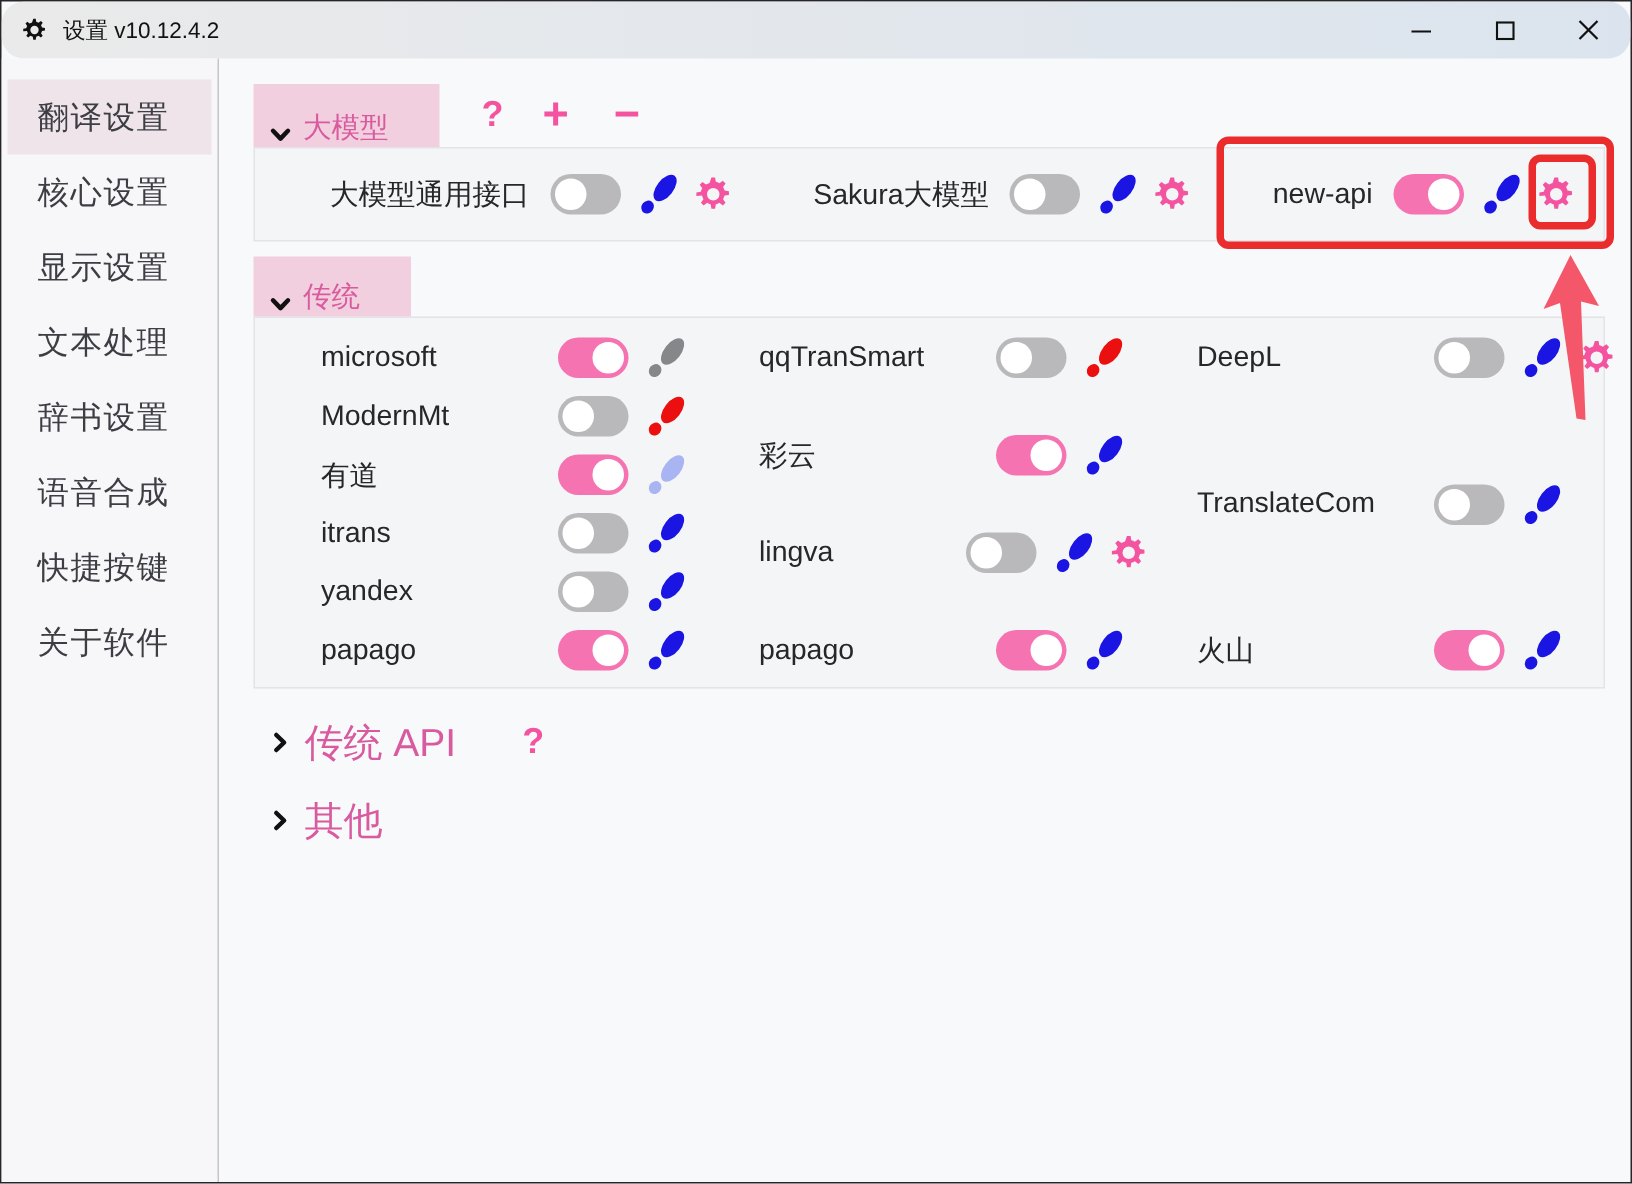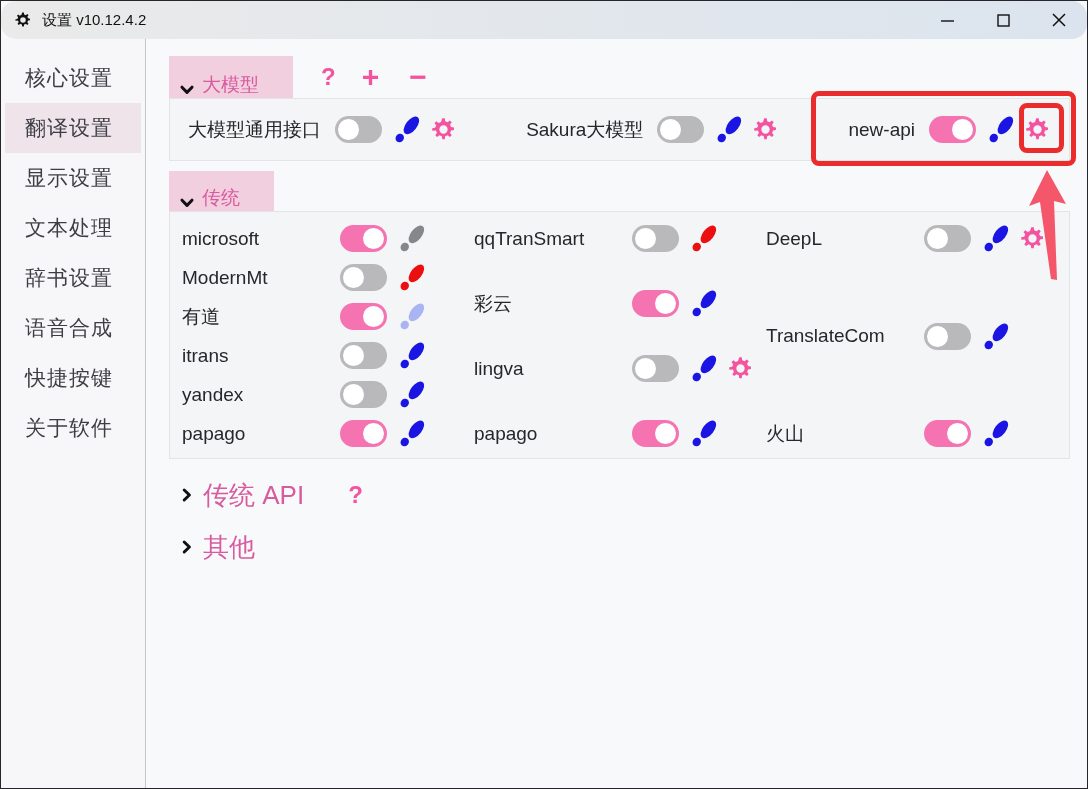--- a/index.html
+++ b/index.html
@@ -81,21 +81,21 @@
     margin-top: 0;
     padding: 13px 12px 12px 12px;
     display: grid;
     grid-template-columns: 292px 292px 1fr;
   }
   .grid-col { display: flex; flex-direction: column; gap: 12px; justify-content: space-between; }
   .spacer10 { height: 10px; }
   .spacer20 { height: 22px; }
   .spacer24 { height: 24px; }
   
-  .svc { display: flex; align-items: center; height: 27px; }
+  .svc { display: flex; align-items: center; height: 27px; margin-left: 32px; }
   .svc .svc-label { font-size: 19px; color: #27272b; margin-right: 14px; white-space: nowrap; }
   .grid-col .svc .svc-label { width: 158px; margin-right: 0; }
   .toggle {
     position: relative; width: 47px; height: 27px; border-radius: 14px;
     background: var(--toggle-off); flex: none; cursor: pointer;
   }
   .toggle .knob {
     position: absolute; top: 3px; left: 3px;
     width: 21px; height: 21px; border-radius: 50%; background: #fff;
   }
@@ -133,22 +133,22 @@
       <div class="win-btn">
         <svg width="16" height="16" viewBox="0 0 16 16">
             <path d="M2 2 L14 14 M14 2 L2 14" stroke="#111" stroke-width="1.5"></path>
           </svg>
       </div>
     </div>
   </div>
 
   <div class="main">
     <aside class="sidebar" id="sidebar">
+        <div class="side-item active">翻译设置</div>
         <div class="side-item">核心设置</div>
-        <div class="side-item active">翻译设置</div>
         <div class="side-item">显示设置</div>
         <div class="side-item">文本处理</div>
         <div class="side-item">辞书设置</div>
         <div class="side-item">语音合成</div>
         <div class="side-item">快捷按键</div>
         <div class="side-item">关于软件</div>
       </aside>
 
     <section class="content">
 

